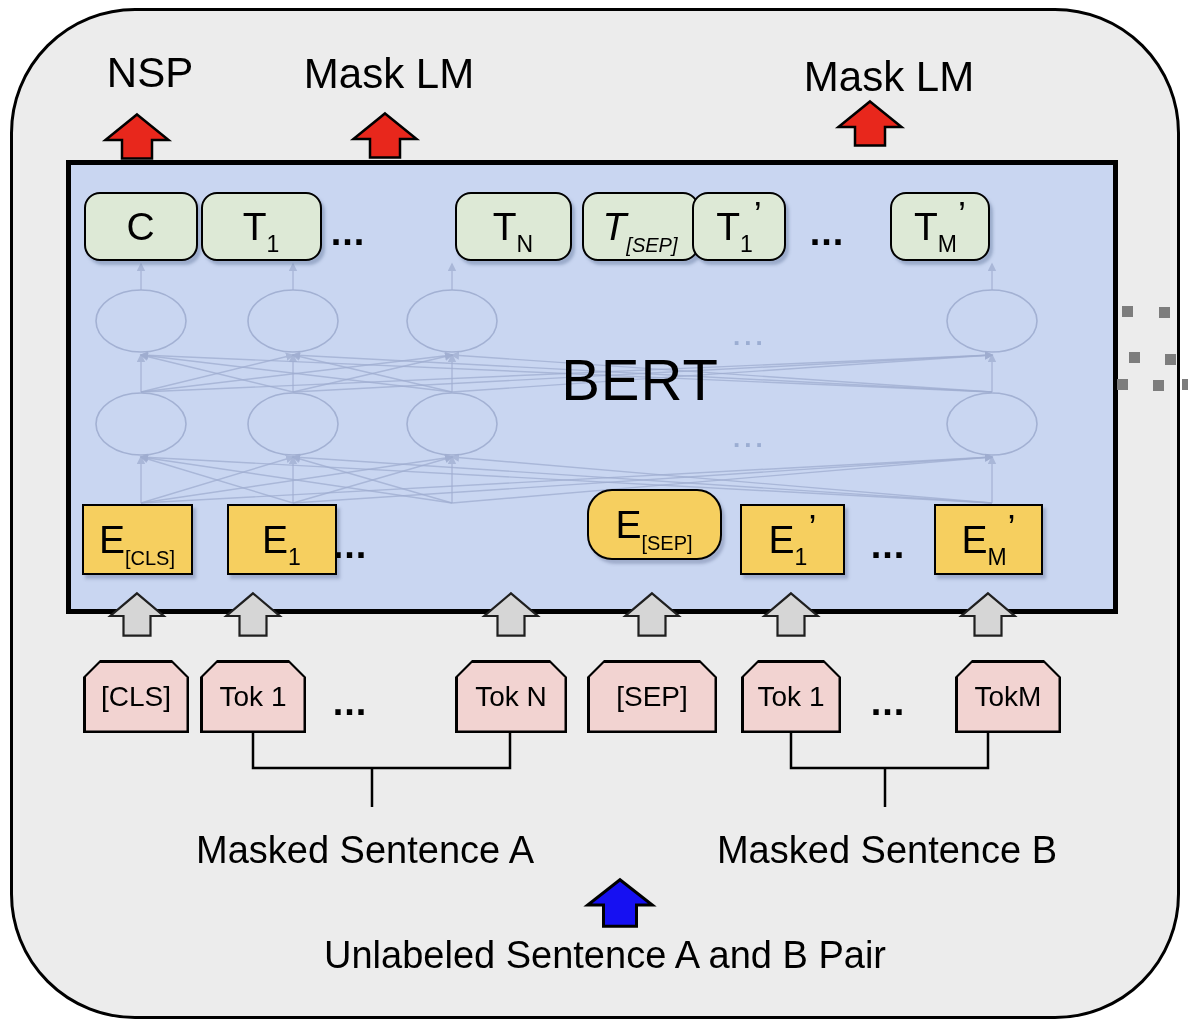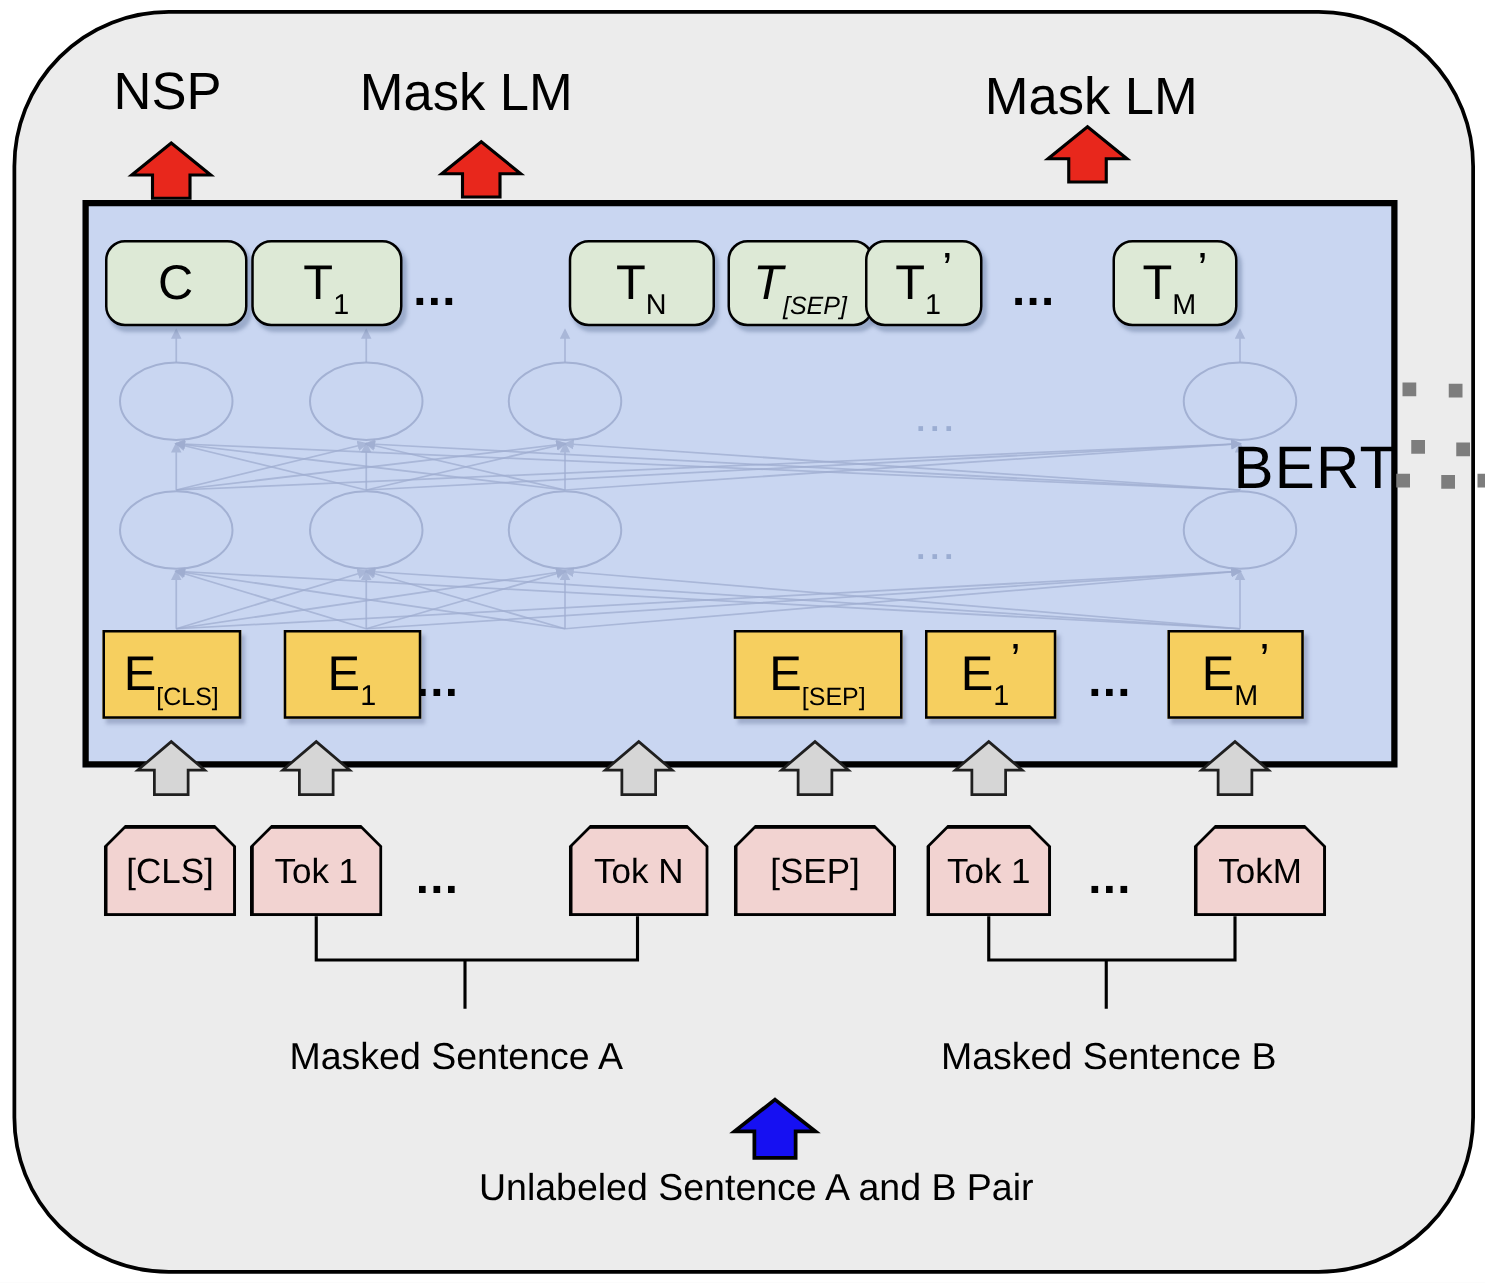--- a/index.html
+++ b/index.html
@@ -14,26 +14,26 @@
     left:10px; top:8px; width:1164px; height:1005px;
     background:#ececec; border:3px solid #000; border-radius:125px;
   }
   
   .bert-box {
     left:66px; top:160px; width:1042px; height:444px;
     background:#c9d6f1; border:5px solid #000;
   }
   .net-svg { left:71px; top:165px; }
   .bert-title {
-    left:66px; top:351px; width:1052px; text-align:right;
-    font-size:48px; line-height:1; letter-spacing:1px; z-index:3;
-  }
-  
-  .toplabel { font-size:42px; line-height:1; transform:translateX(-50%); white-space:nowrap; z-index:4; }
-  .botlabel { font-size:30px; line-height:1; transform:translateX(-50%); white-space:nowrap; z-index:4; }
+    left:66px; top:351px; width:1052px; text-align:center;
+    font-size:58px; line-height:1; letter-spacing:1px; z-index:3;padding-left:48px;
+  }
+  
+  .toplabel { font-size:42px; line-height:1; transform:translateX(-50%); white-space:nowrap; z-index:4;margin-left:16px; }
+  .botlabel { font-size:38px; line-height:1; transform:translateX(-50%); white-space:nowrap; z-index:4; }
   
   .obox { 
     height:65px; background:#dde9d6; border:2.5px solid #000; border-radius:16px;
     box-shadow:3px 4px 3px rgba(110,130,165,0.5); z-index:4;
     display:flex; align-items:center; justify-content:center;
   }
   .ebox { 
     height:67px; background:#f6cf5f; border:2.5px solid #000;
     box-shadow:3px 4px 3px rgba(110,125,160,0.45); z-index:4;
     display:flex; align-items:center; justify-content:center;
@@ -161,21 +161,21 @@
       <span class="lwrap"><span class="lm">T</span><span class="ls">M</span><span class="lp">’</span></span>
     </div>
 
   <div class="abs ebox" style="left:82px;  top:504px; width:107px;text-align:right;">
       <span class="lwrap"><span class="lm">E</span><span class="ls br">[CLS]</span><span class="lp"></span></span>
     </div>
   <div class="abs ebox" style="left:199px; top:504px; width:106px;margin-left:28px;">
       <span class="lwrap"><span class="lm">E</span><span class="ls">1</span><span class="lp"></span></span>
     </div>
   <div class="abs dots" style="left:350px; top:545px;">...</div>
-  <div class="abs ebox" style="left:587px; top:504px; width:131px;">
+  <div class="abs ebox" style="left:587px; top:489px; width:131px;border-radius:25px;">
       <span class="lwrap"><span class="lm">E</span><span class="ls br">[SEP]</span><span class="lp"></span></span>
     </div>
   <div class="abs ebox" style="left:740px; top:504px; width:101px;">
       <span class="lwrap"><span class="lm">E</span><span class="ls">1</span><span class="lp">’</span></span>
     </div>
   <div class="abs dots" style="left:888px; top:545px;">...</div>
   <div class="abs ebox" style="left:934px; top:504px; width:105px;">
       <span class="lwrap"><span class="lm">E</span><span class="ls">M</span><span class="lp">’</span></span>
     </div>
 

